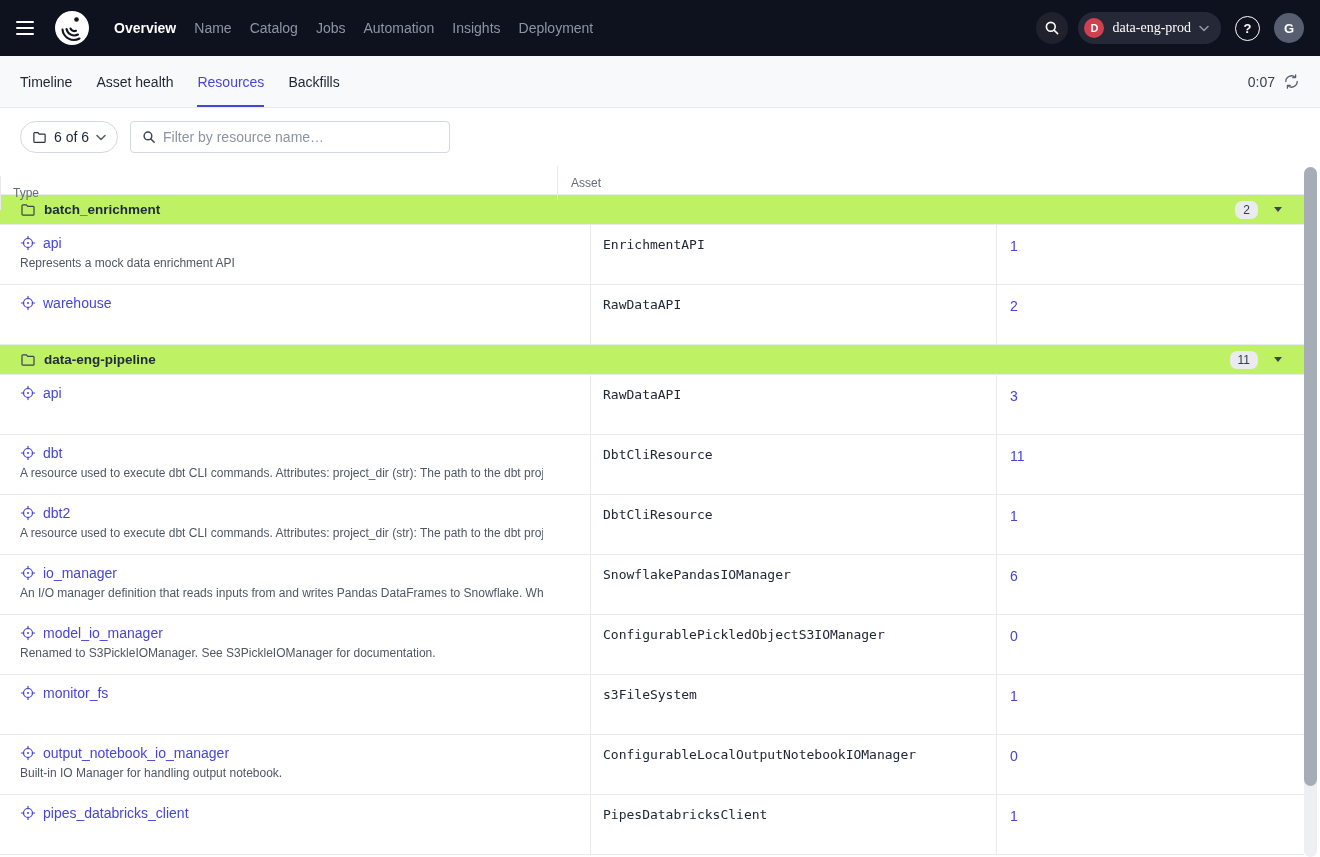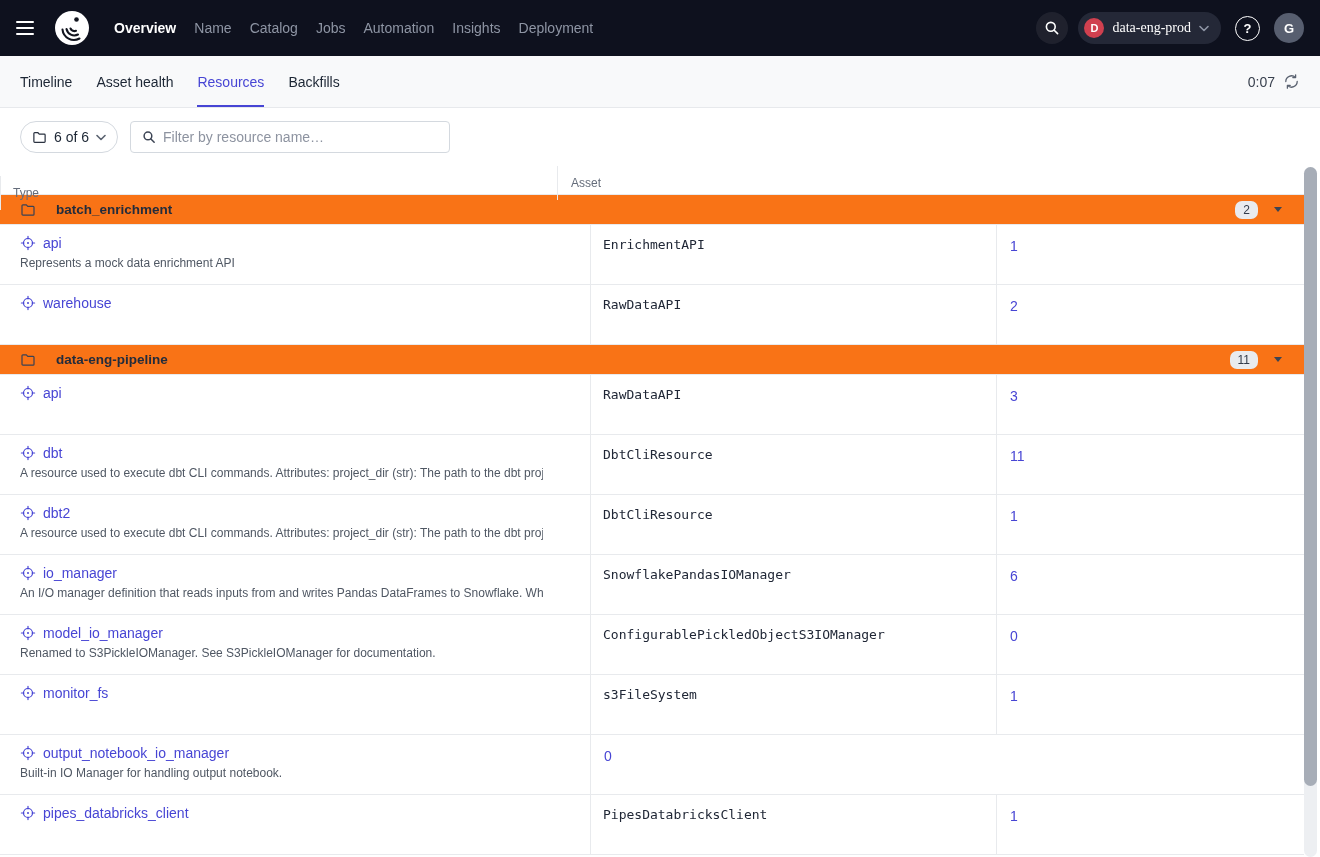--- a/index.html
+++ b/index.html
@@ -51,22 +51,22 @@
     border-top:5px solid #3c4454; }
   .chev { stroke:#5a6270; fill:none; stroke-width:1.6; stroke-linecap:round; stroke-linejoin:round; }
 
   
   .rtable { width:1304px; }
   .thead { display:grid; grid-template-columns:557px 373px 374px; height:29px; align-items:center;
     border-bottom:1px solid #e8eaed; color:#646c7a; font-size:12px; }
   .thead .hc1 { padding-left:21px; }
   .thead .hc2 { padding-left:12px; border-left:1px solid #e8eaed; height:100%; display:flex; align-items:center;margin-top:20px; }
   .thead .hc3 { padding-left:13px; border-left:1px solid #e8eaed; height:100%; display:flex; align-items:center; }
-  .group-row { height:30px; background:#f97316; border-bottom:1px solid #e8eaed; display:flex;
-    align-items:center; gap:20px; padding:0 22px 0 20px; }
+  .group-row { height:30px; background:#bef264; border-bottom:1px solid #e8eaed; display:flex;
+    align-items:center; gap:8px; padding:0 22px 0 20px; }
   .group-label { font-size:13.5px; font-weight:600; color:#232c3c; }
   .group-right { margin-left:auto; display:flex; align-items:center; gap:16px; }
   .count-badge { background:#e9ebef; border-radius:7px; padding:2px 8px; font-size:12px; color:#333b4b; }
   .trow { display:grid; grid-template-columns:557px 373px 374px; height:60px; border-bottom:1px solid #e8eaed;gap:33px; }
   .name-cell { padding:10px 14px 0 20px; overflow:hidden; }
   .name-line { display:flex; align-items:center; gap:7px; }
   .res-link { font-size:14px; font-weight:500; color:#4745d4; text-decoration:none; cursor:pointer; }
   .desc { margin-top:5px; font-size:12px; color:#4f5763; white-space:nowrap; overflow:hidden; }
   .type-cell { padding:12px 0 0 12px; border-left:1px solid #e8eaed;
     font-family:"DejaVu Sans Mono", monospace; font-size:13px; color:#202736; }
@@ -327,20 +327,21 @@
         <div class="name-line">
           <svg width="16" height="16" viewBox="0 0 16 16" stroke="#4745d4" fill="none" stroke-width="1.2" stroke-linecap="round">
             <circle cx="8" cy="8" r="4.5"></circle>
               <circle cx="8" cy="8" r="1" fill="#4745d4" stroke="none"></circle>
             <path d="M8 1.4v2.4M8 12.2v2.4M1.4 8h2.4M12.2 8h2.4"></path>
           </svg>
           <a class="res-link">output_notebook_io_manager</a>
         </div>
         <div class="desc">Built-in IO Manager for handling output notebook.</div>
       </div>
+      <div class="type-cell">ConfigurableLocalOutputNotebookIOManager</div>
       <div class="uses-cell"><a class="uses-link">0</a></div>
     </div>
 
     <div class="trow">
       <div class="name-cell">
         <div class="name-line">
           <svg width="16" height="16" viewBox="0 0 16 16" stroke="#4745d4" fill="none" stroke-width="1.2" stroke-linecap="round">
             <circle cx="8" cy="8" r="4.5"></circle>
               <circle cx="8" cy="8" r="1" fill="#4745d4" stroke="none"></circle>
             <path d="M8 1.4v2.4M8 12.2v2.4M1.4 8h2.4M12.2 8h2.4"></path>

